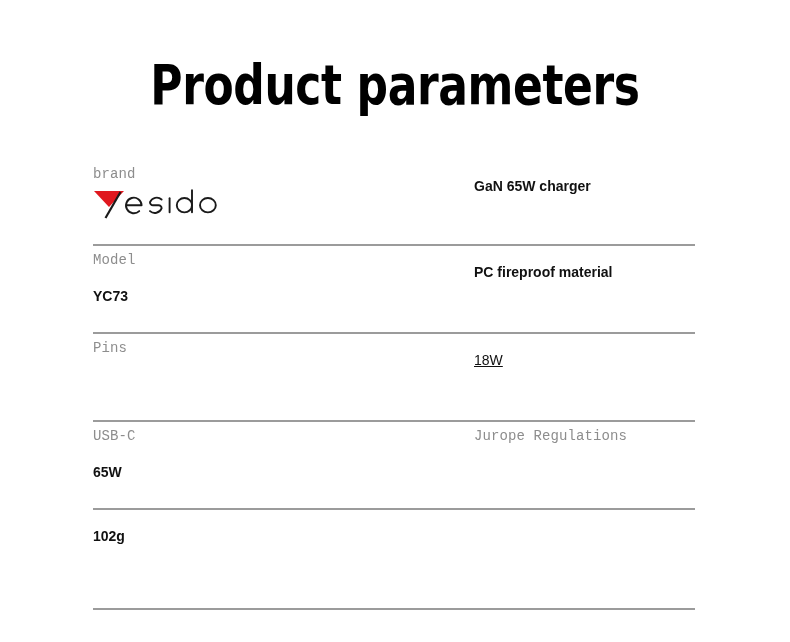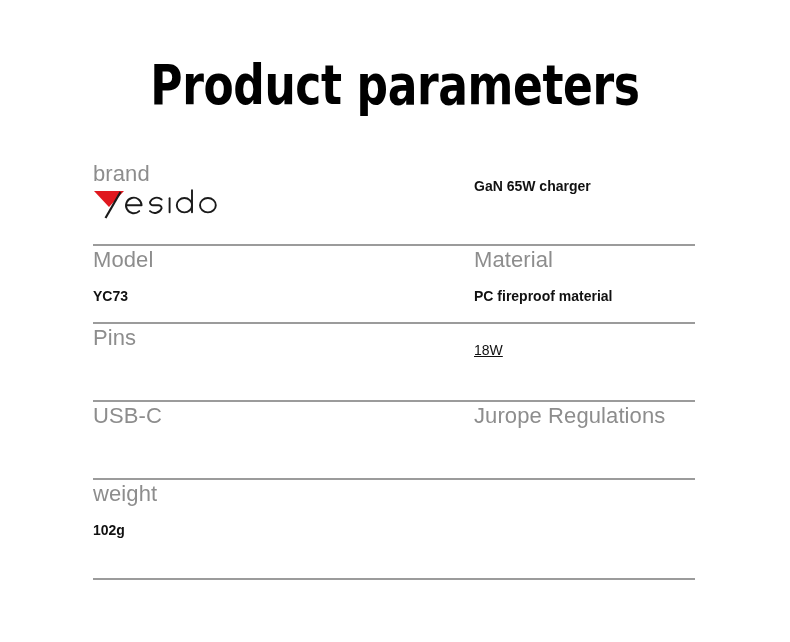--- a/index.html
+++ b/index.html
@@ -46,21 +46,21 @@
     top: 160px;
     left: 93px;
     width: 602px;
   }
 
   .spec-row {
     position: relative;
     display: flex;
     flex-direction: row;
     align-items: flex-start;
-    height: 78px;
+    height: 88px;
     border-bottom: 2px solid #9b9b9b;
     box-sizing: border-box;
   }
   .spec-row:first-child {
     height: 86px;
   }
   .spec-row.row-last {
     height: 100px;
   }
 
@@ -71,22 +71,22 @@
   .cell-left {
     width: 381px;
     flex: 0 0 381px;
   }
   .cell-right {
     flex: 1 1 auto;
   }
 
   .spec-label {
     display: block;
-    font-family: Liberation Sans, sans-serif;
-    font-size: 22px;
+    font-family: Liberation Mono, monospace;
+    font-size: 14px;
     line-height: 24px;
     font-weight: normal;
     color: #8d8d8d;
     letter-spacing: 0.1px;
     white-space: nowrap;
   }
 
   .spec-value {
     display: block;
     margin-top: 12px;
@@ -157,46 +157,45 @@
         <span class="spec-value is-bold">GaN 65W charger</span>
       </div>
     </div>
 
     <div class="spec-row">
       <div class="cell cell-left">
         <span class="spec-label">Model</span>
         <span class="spec-value is-bold">YC73</span>
       </div>
       <div class="cell cell-right">
-        <span class="spec-label">Material</span>
         <span class="spec-value is-bold">PC fireproof material</span>
       </div>
     </div>
 
     <div class="spec-row">
       <div class="cell cell-left">
         <span class="spec-label">Pins</span>
       </div>
       <div class="cell cell-right">
         <span class="spec-value is-regular">18W</span>
       </div>
     </div>
 
     <div class="spec-row">
       <div class="cell cell-left">
         <span class="spec-label">USB-C</span>
+        <span class="spec-value is-bold">65W</span>
       </div>
       <div class="cell cell-right">
         <span class="spec-label">Jurope Regulations</span>
       </div>
     </div>
 
     <div class="spec-row row-last">
       <div class="cell cell-left">
-        <span class="spec-label">weight</span>
         <span class="spec-value is-bold">102g</span>
       </div>
       <div class="cell cell-right">
         <span class="empty-cell"></span>
       </div>
     </div>
 
   </div>
 </div>
 

